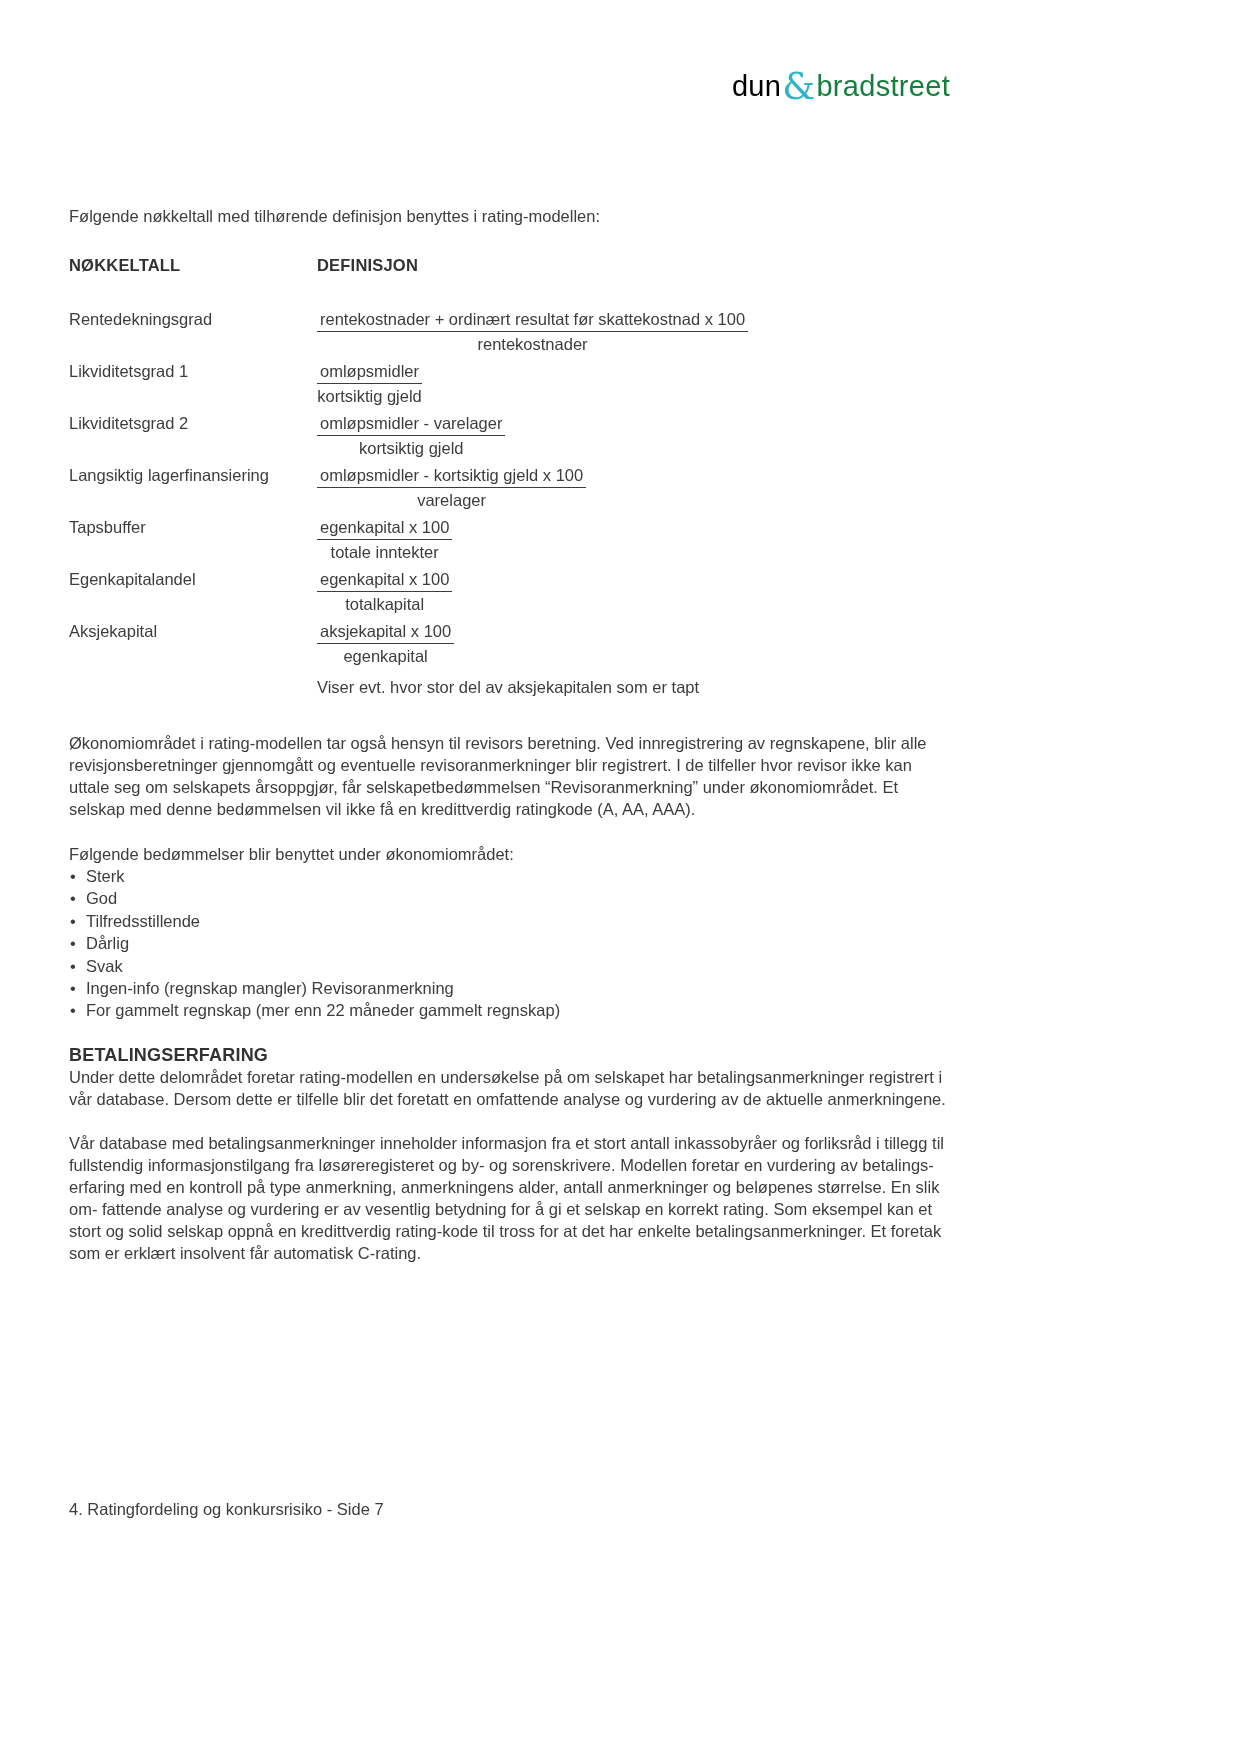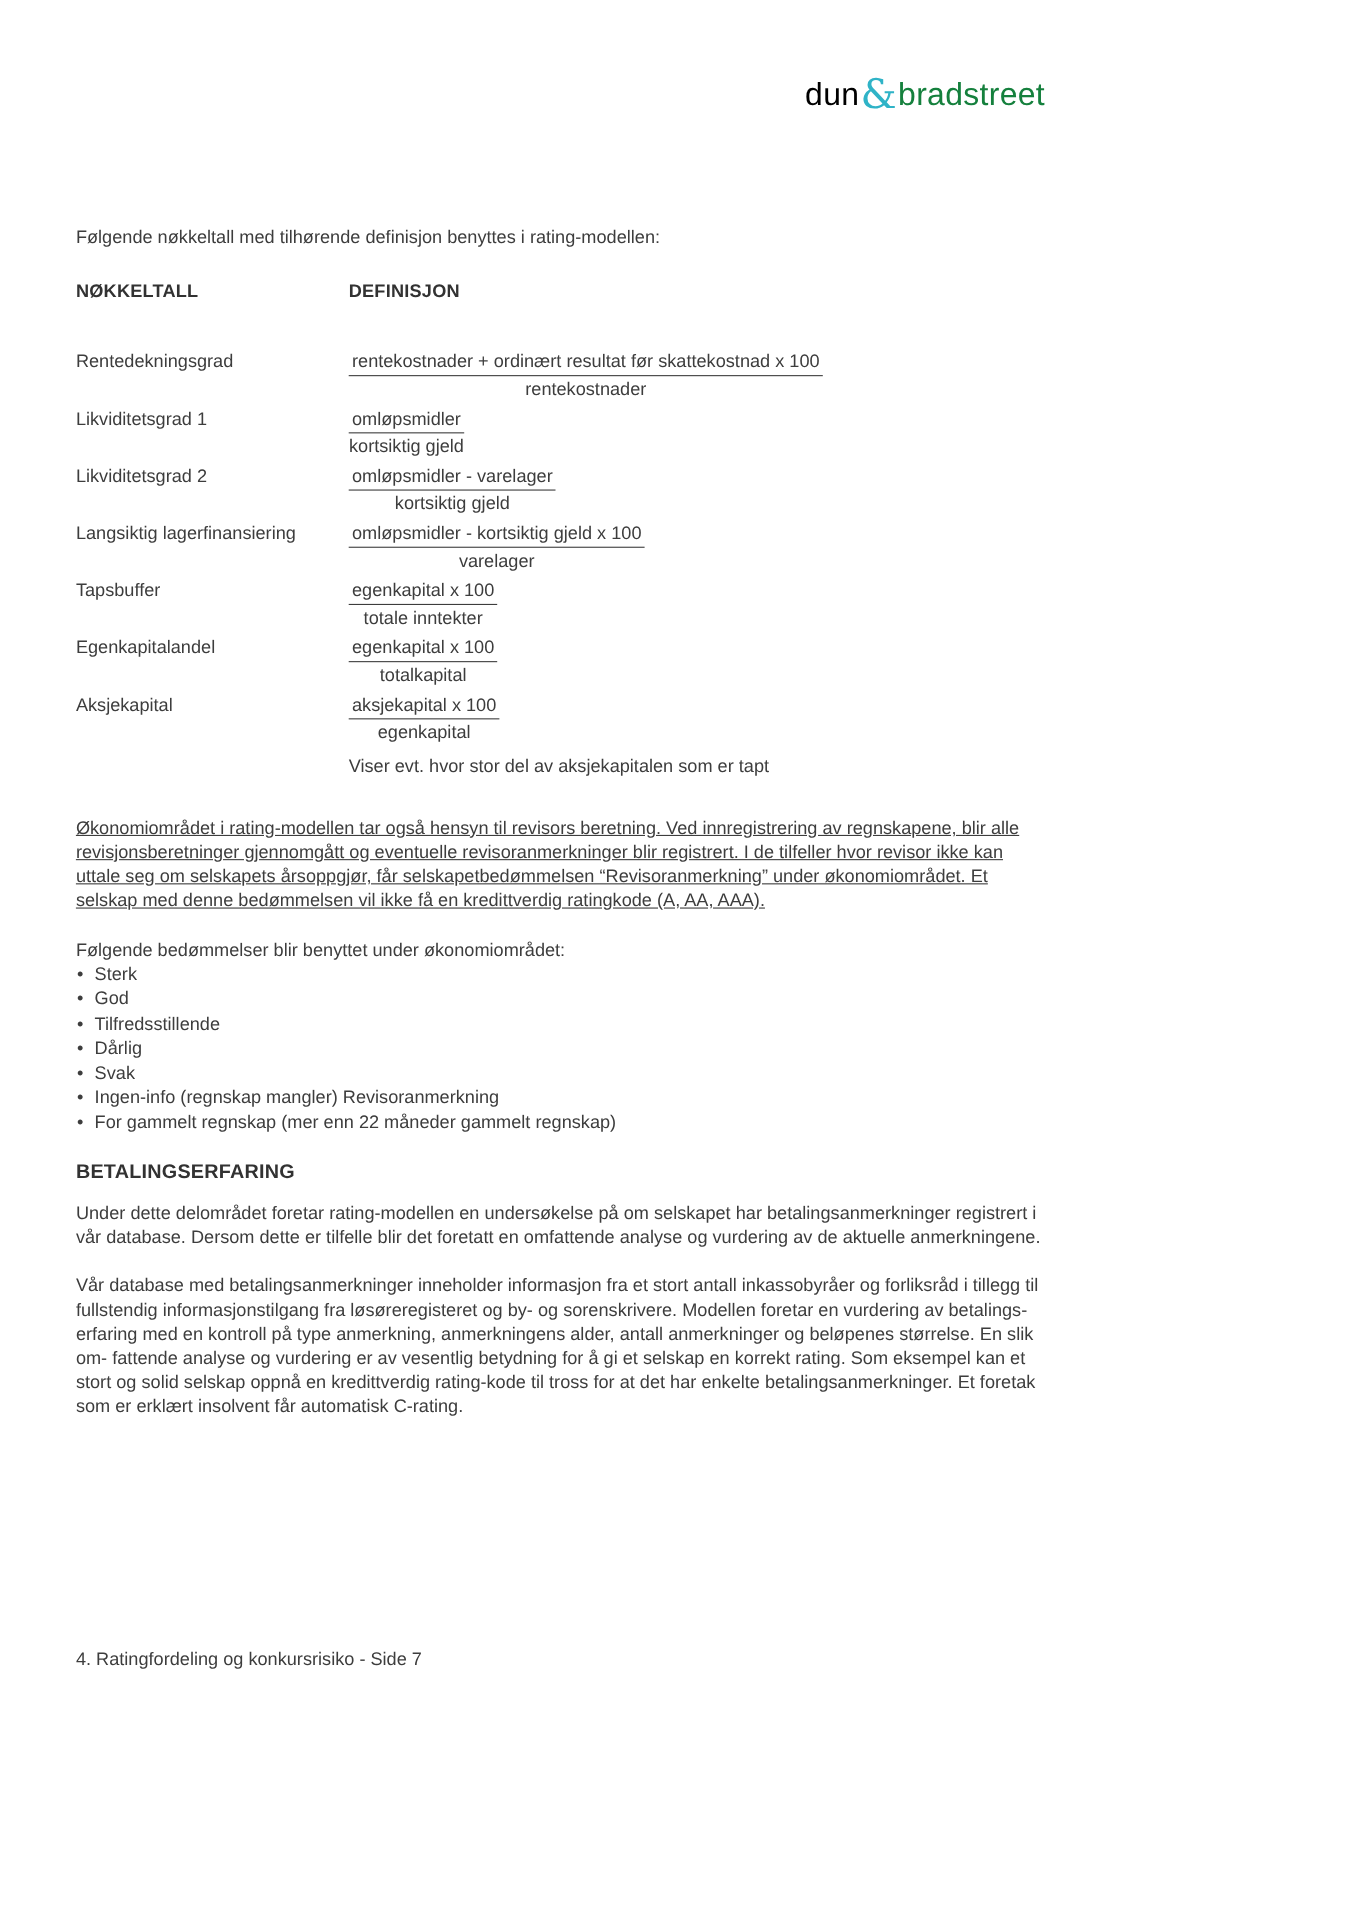--- a/index.html
+++ b/index.html
@@ -13,37 +13,37 @@
   .logo { position:absolute; top:68px; right:291px; font-size:29px; line-height:36px; letter-spacing:0.3px; }
   .logo .dun { color:#000000; }
   .logo .amp { color:#2fb3c7; font-size:37px; font-family:"DejaVu Serif",serif; vertical-align:-3px; padding:0 1px; }
   .logo .bradstreet { color:#15803d; }
 
   .content { position:absolute; left:69px; top:0; width:884px; height:1312px; }
 
   .intro { margin-top:205px; }
 
   .def-table { margin-top:27px; }
-  .def-header { display:flex; margin-bottom:42px;justify-content:flex-end; }
+  .def-header { display:flex; margin-bottom:32px;justify-content:flex-end; }
   .def-header .col-label, .def-header .col-def { font-weight:bold; color:#323232; letter-spacing:0.2px; }
   .def-row { display:flex; align-items:flex-start; margin-bottom:5px; }
   .col-label { width:248px; flex:0 0 248px; }
   .col-def { flex:1 1 auto; }
   .fraction { display:inline-block; text-align:center; }
   .fraction .num { border-bottom:1px solid #3d3d3d; padding:0 3px 1px 3px; white-space:nowrap; }
   .fraction .den { padding-top:1px; }
   .table-note { margin-left:248px; margin-top:9px; }
 
-  .p-okonomi { margin-top:34px;text-decoration:underline; }
+  .p-okonomi { margin-top:34px; }
   .bullets-intro { margin-top:23px; }
   ul.bullets { list-style:none; }
   ul.bullets li { position:relative; padding-left:17px; line-height:22.4px; }
   ul.bullets li::before { content:"\2022"; position:absolute; left:1px; }
   .section-heading { margin-top:22px; font-size:18px; font-weight:bold; color:#323232; letter-spacing:0.2px; }
-  .p-bet1 { margin-top:16px; }
+  .p-bet1 { margin-top:0; }
   .p-bet2 { margin-top:22px; }
 
   .footer { position:absolute; top:1498px; left:0; width:884px; text-align:left; color:#3d3d3d; }
 </style>
 </head>
 <body>
 
 <div class="logo"><span class="dun">dun</span><span class="amp">&amp;</span><span class="bradstreet">bradstreet</span></div>
 
 <div class="content">

